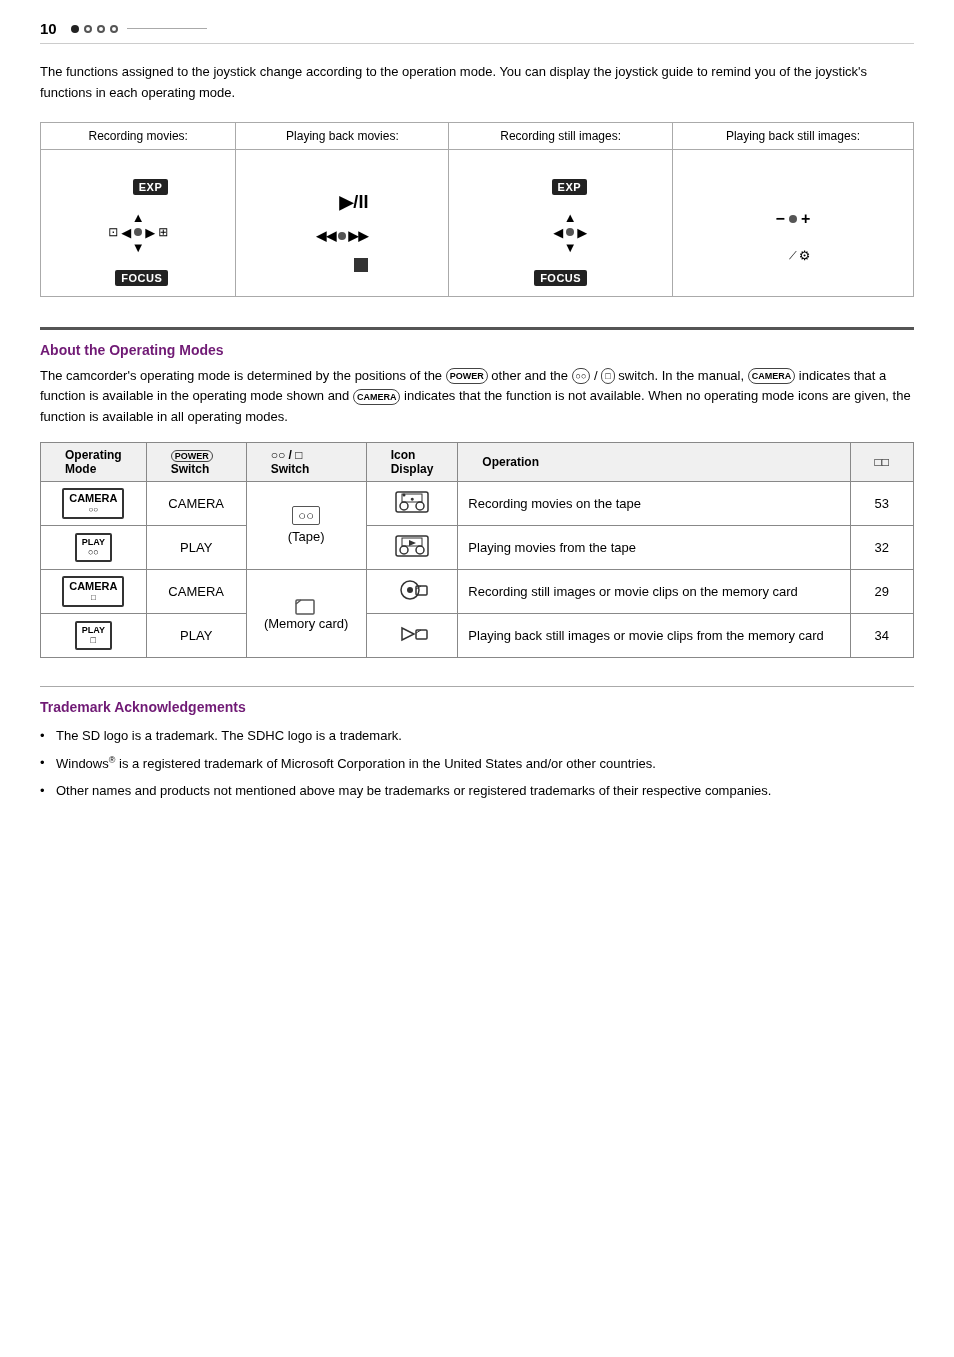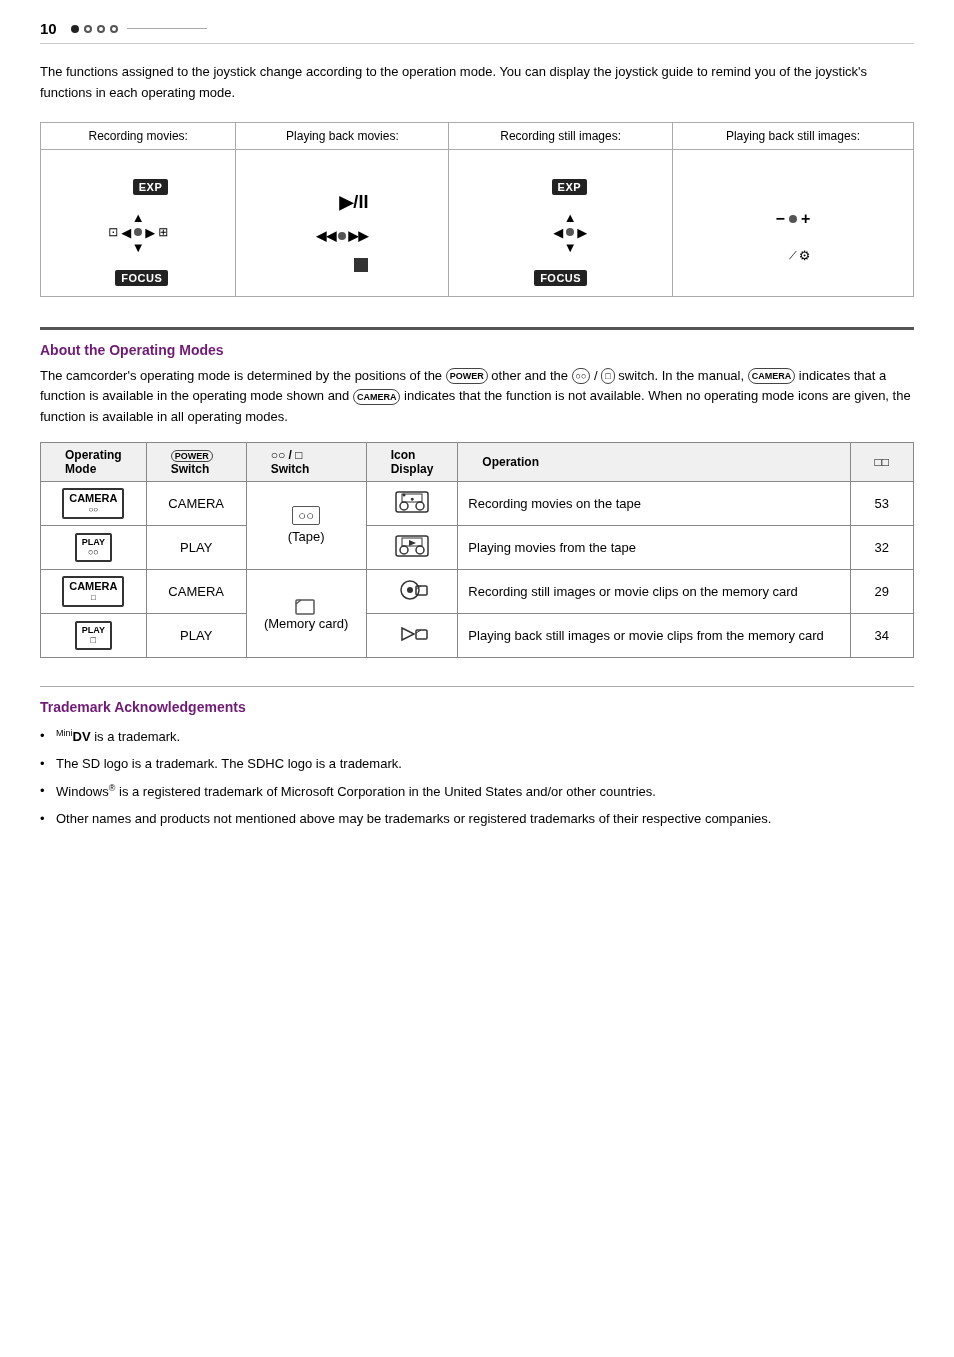--- a/index.html
+++ b/index.html
@@ -425,23 +425,20 @@
       </tr>
     </tbody>
   </table>
 </div>
 
 <div class="trademark-section">
   <div class="section-divider" style="border-top:1px solid #aaa;"></div>
   <h3 class="section-title">Trademark Acknowledgements</h3>
   <ul class="trademark-list">
     <li>
-      <span><sup>Mini</sup><strong>DV</strong> is a trademark.</span>
-    </li>
-    <li>
       <span>The SD logo is a trademark. The SDHC logo is a trademark.</span>
     </li>
     <li>
       <span>Windows<sup>®</sup> is a registered trademark of Microsoft Corporation in the United States and/or other countries.</span>
     </li>
     <li>
       <span>Other names and products not mentioned above may be trademarks or registered trademarks of their respective companies.</span>
     </li>
   </ul>
 </div>

